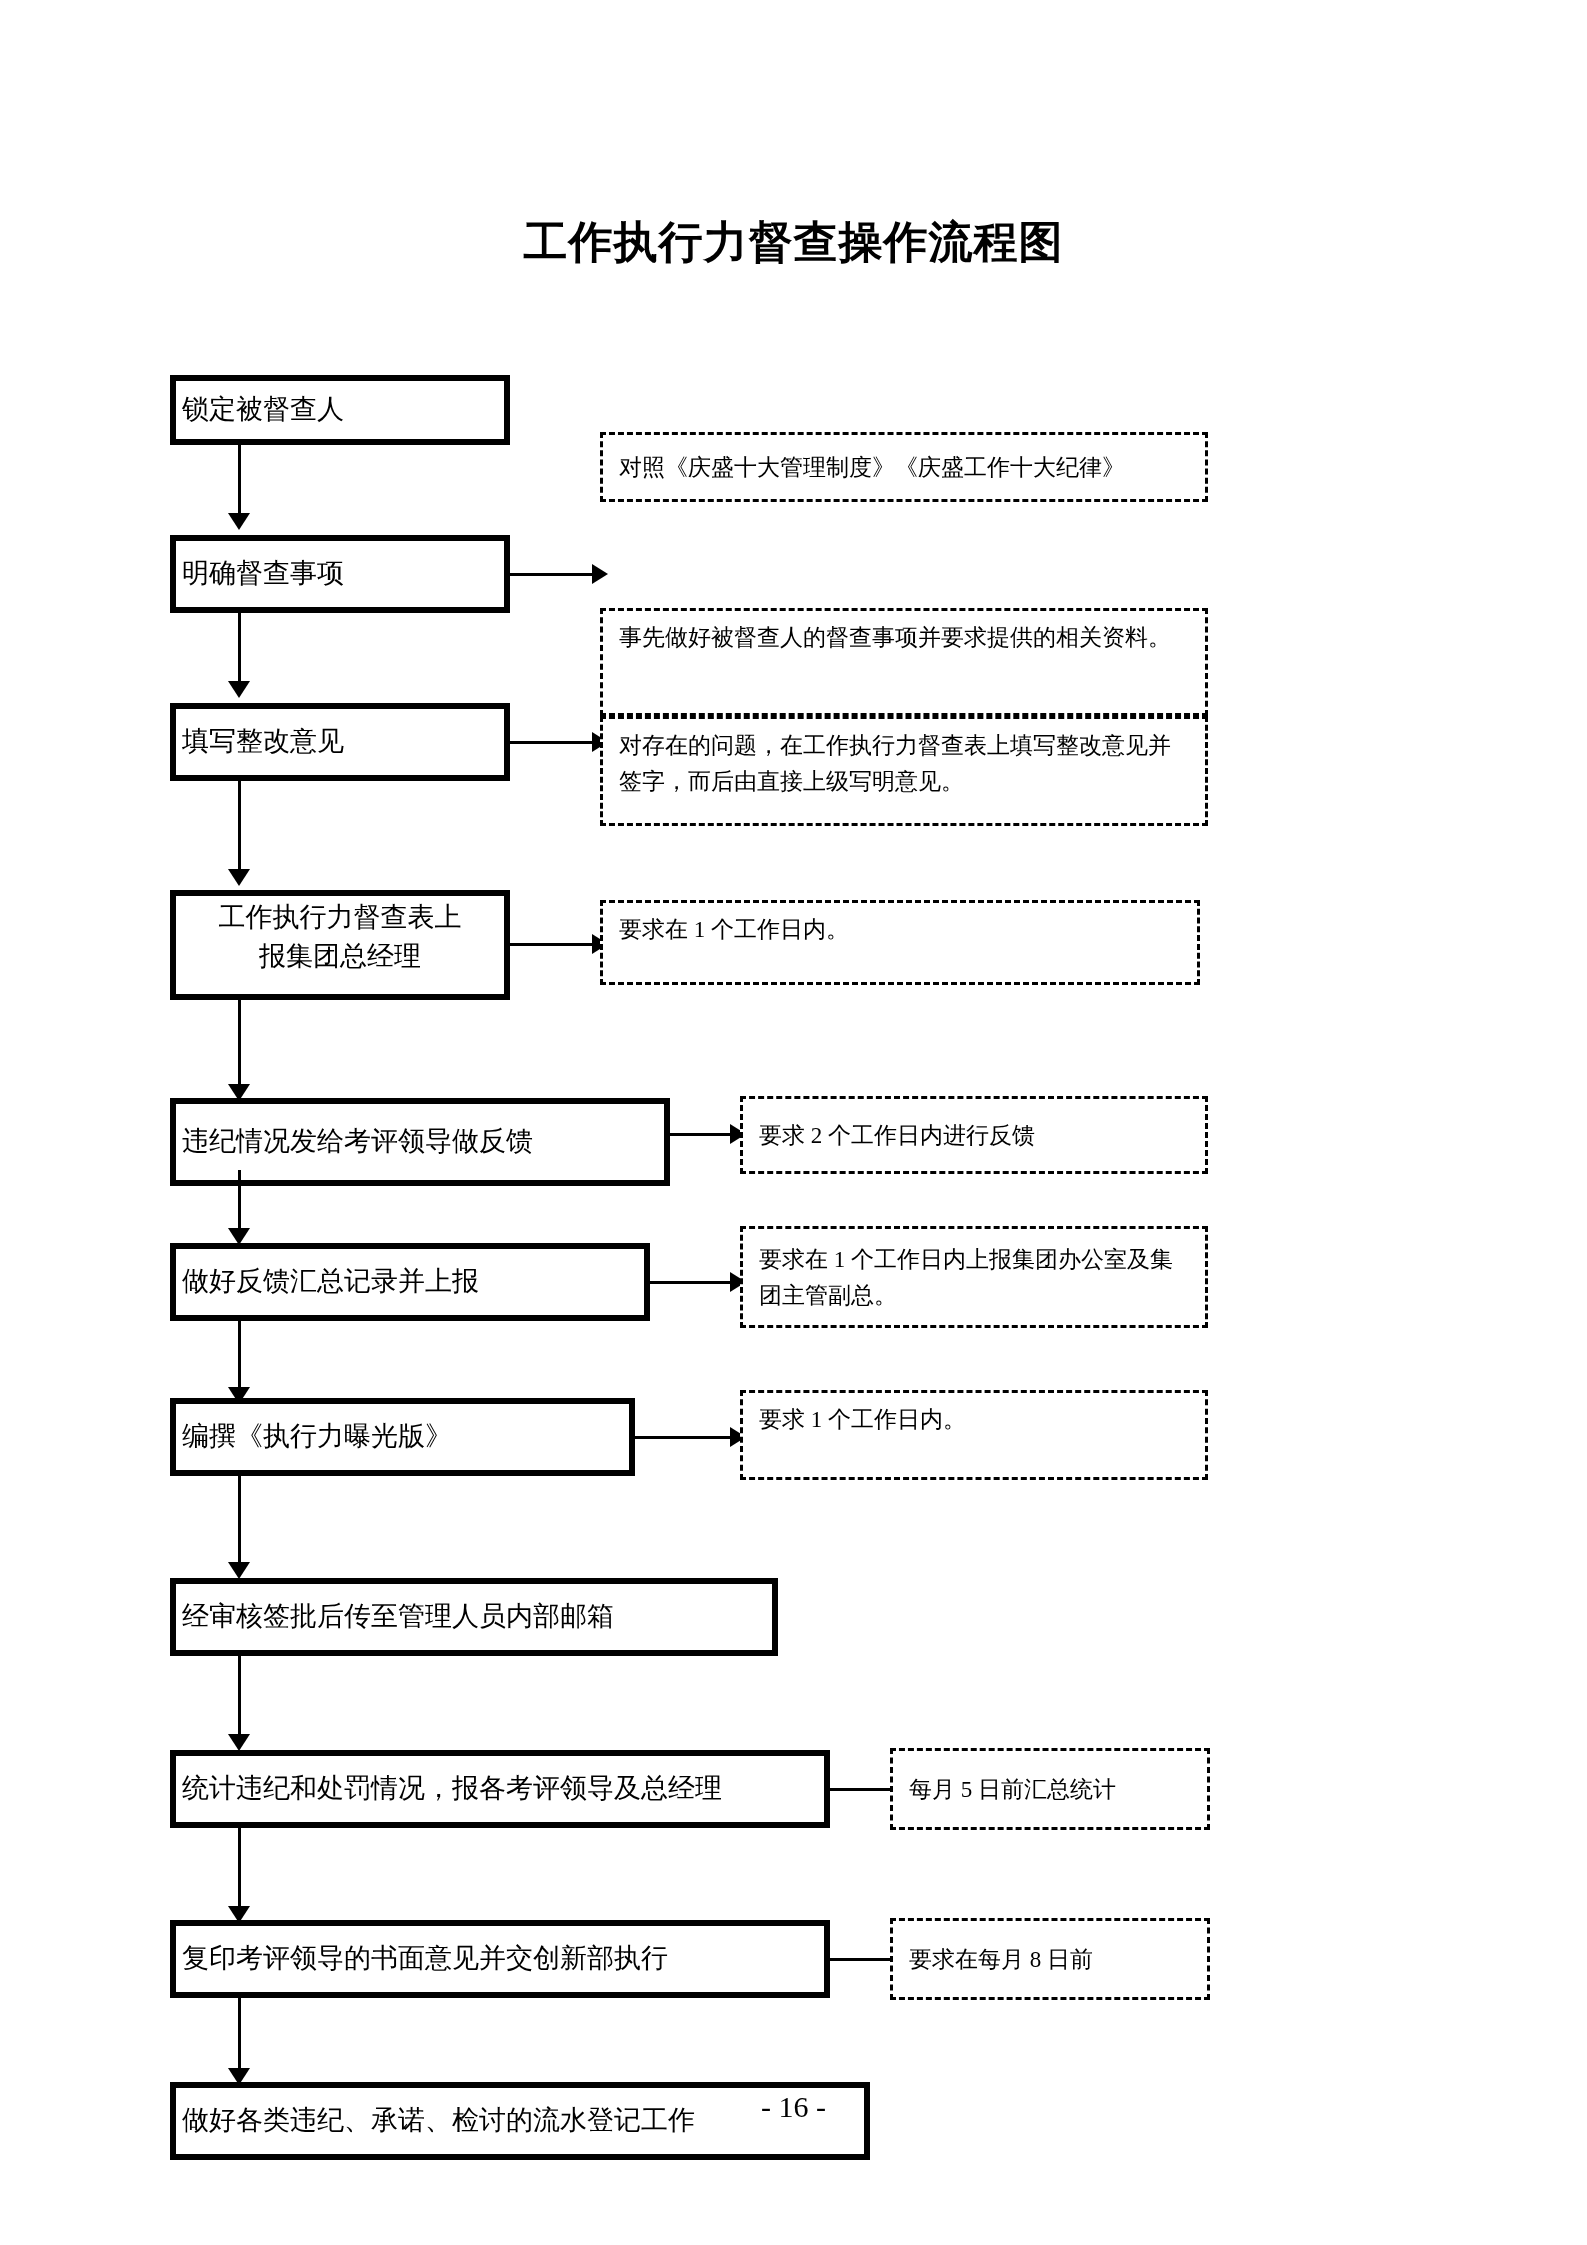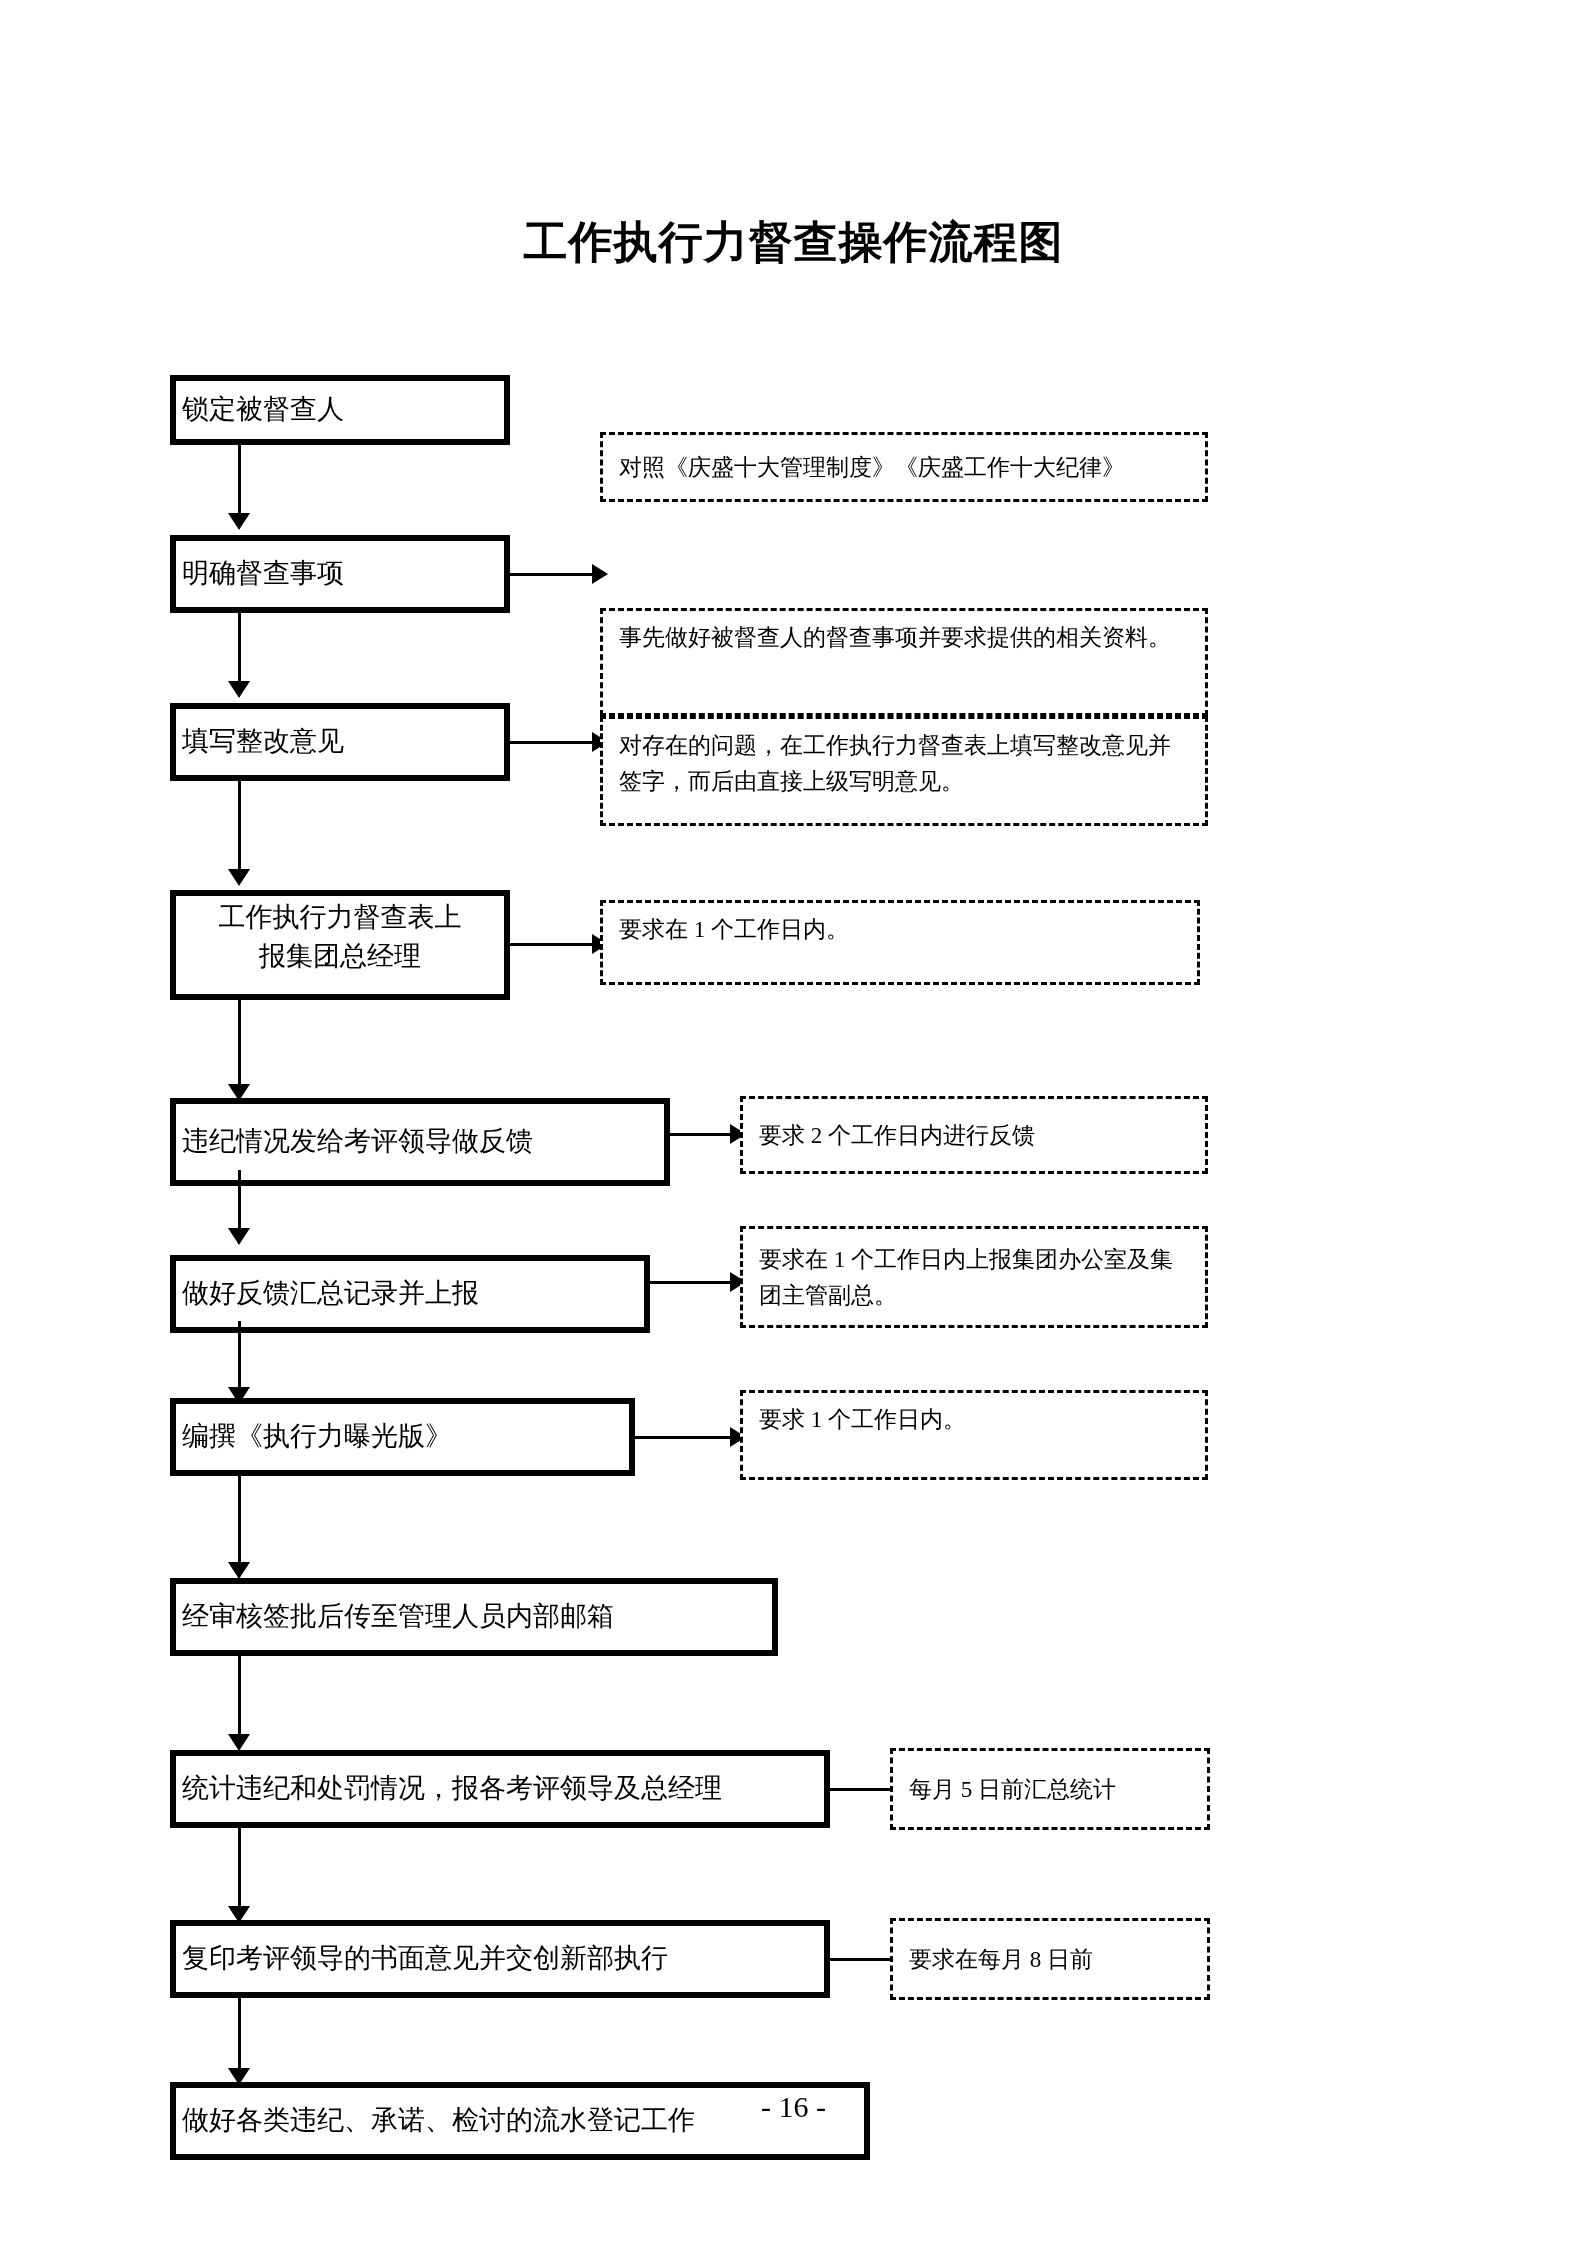--- a/index.html
+++ b/index.html
@@ -147,21 +147,21 @@
   <div class="arrow-down" style="left:228px; top:1084px;"></div>
 
   <div class="proc-box" style="left:170px; top:1098px; width:500px; height:88px;">
     <span class="lbl">违纪情况发给考评领导做反馈</span>
   </div>
   <div class="h-line" style="left:670px; top:1133px; width:60px;"></div>
   <div class="arrow-right" style="left:730px; top:1124px;"></div>
   <div class="v-line" style="left:238px; top:1170px; height:62px;"></div>
   <div class="arrow-down" style="left:228px; top:1228px;"></div>
 
-  <div class="proc-box" style="left:170px; top:1243px; width:480px; height:78px;margin-top:12px;">
+  <div class="proc-box" style="left:170px; top:1243px; width:480px; height:78px;">
     <span class="lbl">做好反馈汇总记录并上报</span>
   </div>
   <div class="h-line" style="left:650px; top:1281px; width:80px;"></div>
   <div class="arrow-right" style="left:730px; top:1272px;"></div>
   <div class="v-line" style="left:238px; top:1321px; height:70px;"></div>
   <div class="arrow-down" style="left:228px; top:1387px;"></div>
 
   <div class="proc-box" style="left:170px; top:1398px; width:465px; height:78px;">
     <span class="lbl">编撰《执行力曝光版》</span>
   </div>

